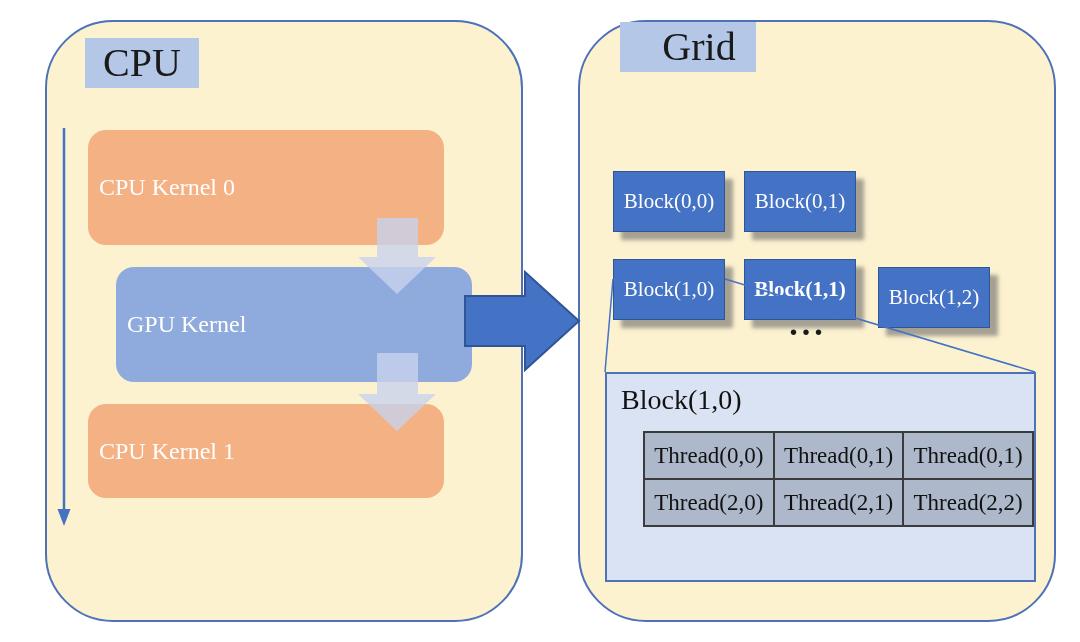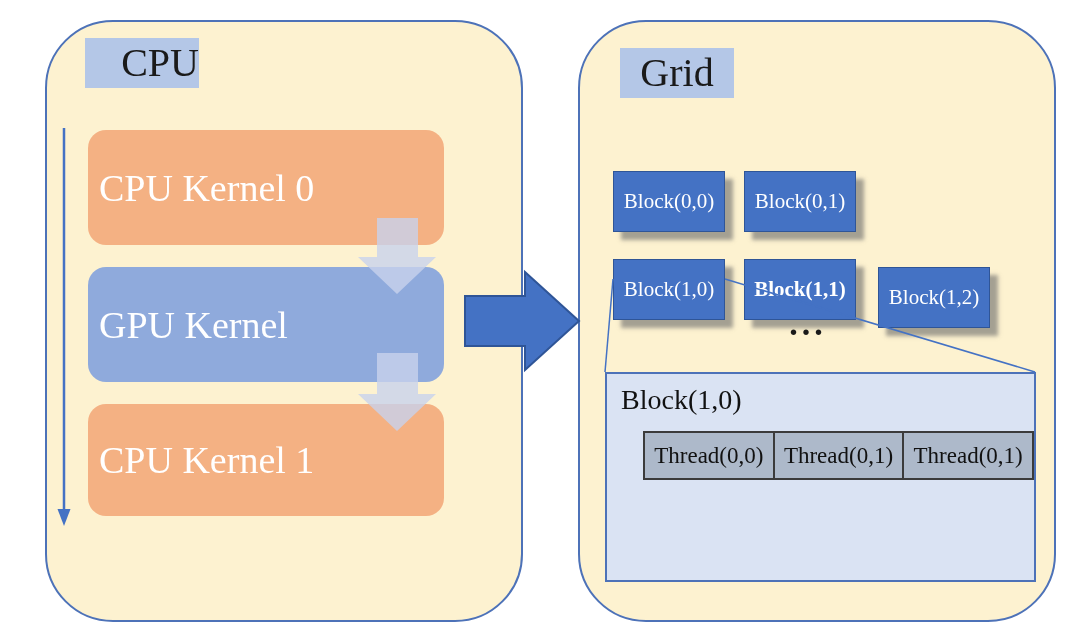--- a/index.html
+++ b/index.html
@@ -34,40 +34,40 @@
   .tag {
     position: absolute;
     width: 114px;
     height: 50px;
     background: #B4C7E7;
     color: #1a1a1a;
     font-size: 40px;
     line-height: 50px;
     text-align: center;
   }
-  .tag-cpu  { left: 85px;  top: 38px; text-align: right; }
-  .tag-grid { left: 620px; top: 48px; }
+  .tag-cpu  { left: 85px;  top: 38px; }
+  .tag-grid { left: 620px; top: 22px; padding-left: 22px; }
 
   
   .kernel {
     position: absolute;
     left: 88px;
     width: 356px;
     height: 115px;
     border-radius: 18px;
     color: #ffffff;
-    font-size: 38px;
+    font-size: 24px;
     display: flex;
     align-items: center;
     padding-left: 11px;
     box-sizing: border-box;
   }
   .kernel-0 { top: 130px; background: #F4B183; }
-  .kernel-1 { top: 267px; background: #8FAADC; }
-  .kernel-2 { top: 404px; background: #F4B183; height: 112px; }
+  .kernel-1 { top: 267px; background: #8FAADC; margin-left: 28px; }
+  .kernel-2 { top: 404px; background: #F4B183; height: 94px; }
 
   
   .block {
     position: absolute;
     width: 112px;
     height: 61px;
     background: #4472C4;
     border: 1px solid #2F5597;
     box-sizing: border-box;
     color: #ffffff;
@@ -185,20 +185,25 @@
 
   <div class="detail">
     <div class="detail-title">Block(1,0)</div>
     <table class="thread-table">
       <tbody>
           <tr>
         <td>Thread(0,0)</td>
         <td>Thread(0,1)</td>
         <td>Thread(0,1)</td>
       </tr>
+      <tr>
+        <td>Thread(2,0)</td>
+        <td>Thread(2,1)</td>
+        <td>Thread(2,2)</td>
+      </tr>
     </tbody>
       </table>
   </div>
 
   <svg class="overlay" viewBox="0 0 1080 642">
 
     <line x1="64" y1="128" x2="64" y2="511" stroke="#4472C4" stroke-width="2.5"></line>
     <polygon points="57.5,509 70.5,509 64,526" fill="#4472C4"></polygon>
 
     <polygon points="377,218 418,218 418,257 436,257 397,294 358,257 377,257" fill="rgba(200,210,236,0.8)"></polygon>

